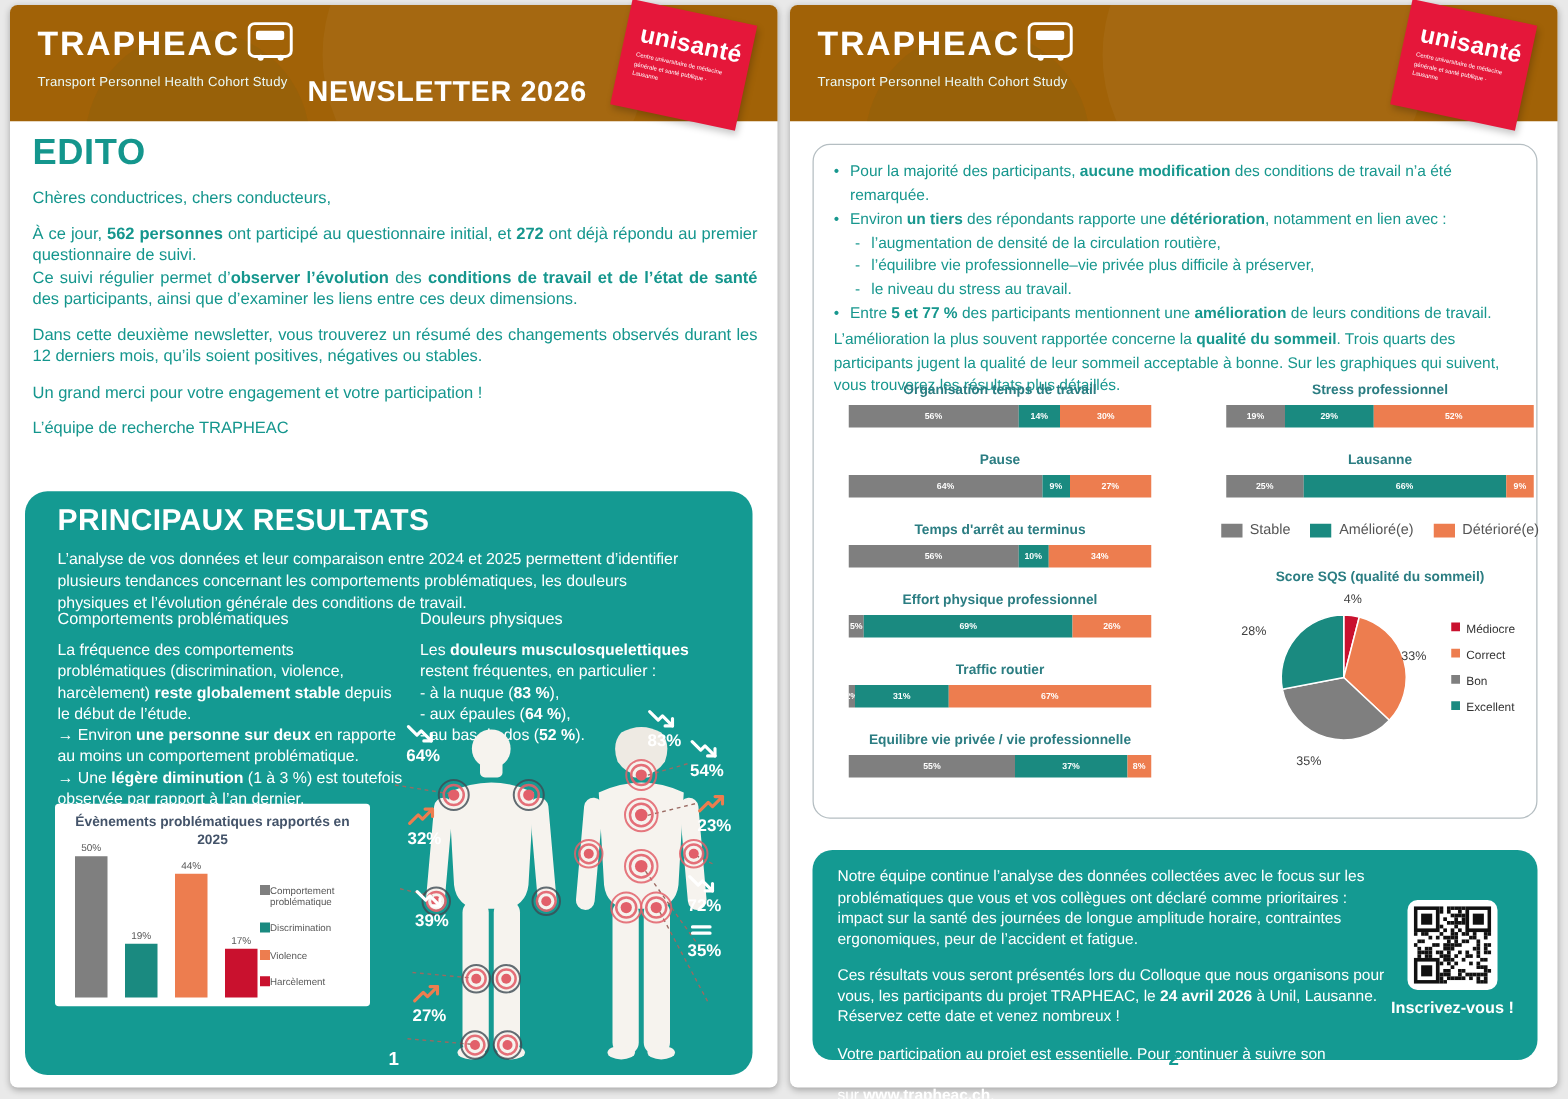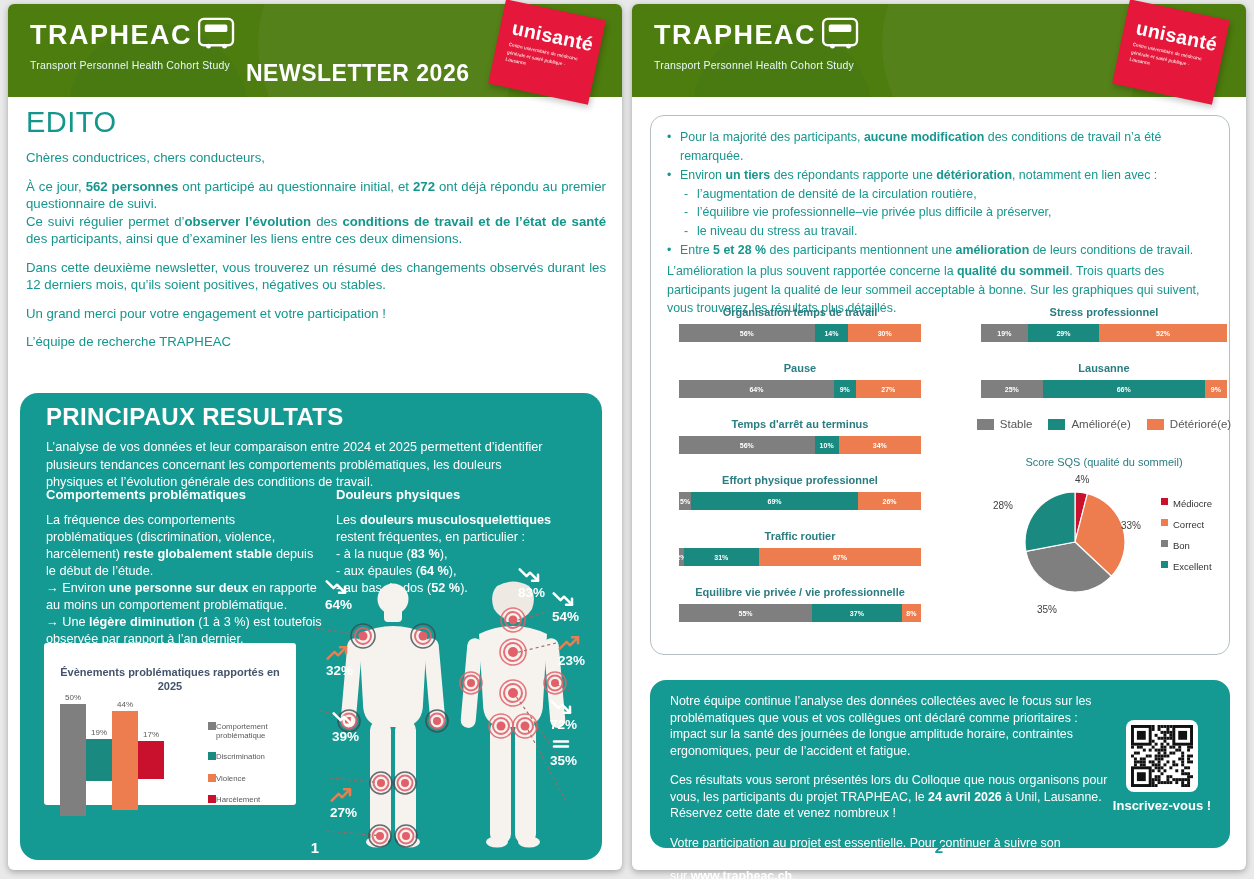--- a/index.html
+++ b/index.html
@@ -2,50 +2,50 @@
 <html><head>
 <meta charset="utf-8">
 <style>
   html,body{margin:0;padding:0}
   body{width:1254px;height:879px;background:#e9e9e9;font-family:"Liberation Sans",sans-serif;position:relative;overflow:hidden}
   .page{position:absolute;top:4px;width:614px;height:866px;background:#fff;border-radius:6px;box-shadow:0 2px 6px rgba(0,0,0,.3)}
   .p1{left:8px}.p2{left:632px}
   .b{font-weight:700}
 
   
-  .hdr{position:absolute;left:0;top:0;width:100%;height:93px;background:#4d7c0f;border-radius:6px 6px 0 0}
+  .hdr{position:absolute;left:0;top:0;width:100%;height:93px;background:#a16207;border-radius:6px 6px 0 0}
   .hdr-deco{position:absolute;inset:0;overflow:hidden;border-radius:6px 6px 0 0}
   .hdr-deco::before{content:"";position:absolute;left:250px;top:-90px;width:260px;height:260px;border-radius:50%;background:rgba(255,255,255,.045)}
   .hdr-deco::after{content:"";position:absolute;left:60px;top:20px;width:180px;height:180px;border-radius:50%;background:rgba(0,70,65,.05)}
   .brand{position:absolute;left:22px;top:13px;z-index:2}
   .brand-row{display:flex;align-items:center;gap:6px}
   .brand-name{font-size:27px;font-weight:800;color:#fff;letter-spacing:1.5px}
   .brand-sub{font-size:10.5px;color:#eafaf8;margin-top:6px;letter-spacing:.2px}
   .nl-title{position:absolute;left:238px;top:56px;font-size:23px;font-weight:800;color:#fff;letter-spacing:.5px;z-index:2}
   .uni{position:absolute;right:24px;top:5px;width:102px;height:86px;background:#e5173a;transform:rotate(12deg);box-shadow:2px 3px 6px rgba(0,0,0,.22);z-index:3}
   .uni-name{font-size:19.5px;font-weight:700;color:#fff;margin:15px 0 2px 12px;letter-spacing:.3px}
   .uni-sub{font-size:4.8px;color:#fff;margin-left:12px;width:80px;line-height:1.6}
 
   
   .edito{position:absolute;left:18px;top:102px;width:580px;color:#14968d}
-  .edito h1{font-size:29px;font-weight:400;margin:0 0 10px;letter-spacing:.5px}
+  .edito h1{font-size:29px;font-weight:700;margin:0 0 10px;letter-spacing:.5px}
   .edito .rp{font-size:13.2px;line-height:1.33;margin:0 0 11px;text-align:justify}
 
   .results{position:absolute;left:12px;top:389px;width:582px;height:467px;background:#149a92;border-radius:18px;color:#fff}
   .results h2{position:absolute;left:26px;top:10px;font-size:24px;font-weight:800;margin:0;letter-spacing:.3px}
   .results .intro{position:absolute;left:26px;top:46px;width:508px;font-size:12.7px;line-height:1.38;margin:0}
   .col{position:absolute;top:94px}
   .c1{left:26px;width:278px}.c2{left:316px;width:256px}
-  .col h3{font-size:13px;font-weight:700;margin:0 0 10px}
+  .col h3{font-size:13px;font-weight:400;margin:0 0 10px}
   .col .rp{font-size:12.7px;line-height:1.34;margin:0}
 
   .chart-card{position:absolute;left:24px;top:250px;width:252px;height:162px;background:#fff;border-radius:3px;color:#333}
-  .cc-title{font-size:11px;font-weight:700;color:#44546A;text-align:center;margin:23px 10px 2px;line-height:1.25}
+  .cc-title{font-size:11px;font-weight:700;color:#44546A;text-align:center;margin:9px 10px 2px;line-height:1.25}
   .cc-body{display:flex;padding:2px 4px 0 10px}
-  .bars{display:flex;align-items:center;gap:0;height:114px;flex:1;padding-left:6px}
+  .bars{display:flex;align-items:flex-end;gap:14px;height:114px;flex:1;padding-left:6px}
   .vwrap{display:flex;flex-direction:column;align-items:center;width:26px}
   .vlab{font-size:8px;color:#595959;margin-bottom:2px}
   .vbar{width:26px}
   .vlegend{width:84px;padding-top:24px}
   .vli{display:flex;gap:0;font-size:7.8px;color:#595959;margin-bottom:12px;line-height:1.2}
   .vsq{width:8px;height:8px;flex:none}
 
   .bodies{position:absolute;left:278px;top:180px}
   .figure circle,.figure rect,.figure path,.figure ellipse{fill:#f6f3ee}
   .hair{fill:#eeeae3 !important}
@@ -74,21 +74,21 @@
 
   #scol-l{position:absolute;left:28px;top:190px;width:242px}
   #scol-r{position:absolute;left:330px;top:190px;width:246px}
   .sblock{margin-bottom:20px}
   .stitle{font-size:11px;font-weight:700;color:#2b7d82;text-align:center;margin-bottom:6px}
   .sbar{display:flex;height:18px;width:100%}
   .sseg{display:flex;align-items:center;justify-content:center;color:#fff;font-size:7px;font-weight:700;overflow:hidden;white-space:nowrap}
   .sleg{display:flex;justify-content:center;gap:16px;margin-top:10px;font-size:11.5px;color:#555}
   .sleg .it{display:flex;align-items:center;gap:6px}
   .sleg .sq{width:17px;height:11px}
-  .pie-title{margin-top:26px;text-align:center;font-size:11px;font-weight:400;color:#2b7d82}
+  .pie-title{margin-top:26px;text-align:center;font-size:11px;font-weight:700;color:#2b7d82}
   .pie-block{position:relative;height:165px;margin-top:6px}
   #pie-svg{position:absolute;left:38px;top:12px}
   .ppct{position:absolute;font-size:10px;color:#404040}
   .pp0{left:94px;top:0}.pp1{left:140px;top:46px}.pp2{left:56px;top:130px}.pp3{left:12px;top:26px}
   #pleg{position:absolute;left:180px;top:24px}
   #pleg .it{display:flex;gap:5px;font-size:9.5px;color:#333;margin-bottom:10px;align-items:flex-start}
   #pleg .sq{width:7px;height:7px;flex:none}
 
   .footbox{position:absolute;left:18px;top:676px;width:580px;height:168px;background:#149a92;border-radius:16px;color:#fff}
   .ftext{position:absolute;left:20px;top:13px;width:438px}
@@ -396,21 +396,21 @@
         <div class="bl l2">
           <span class="mk">-</span>
           <span class="bt"><span>l’équilibre vie professionnelle–vie privée plus difficile à préserver,</span></span>
         </div>
         <div class="bl l2">
           <span class="mk">-</span>
           <span class="bt"><span>le niveau du stress au travail.</span></span>
         </div>
         <div class="bl">
           <span class="mk">•</span>
-          <span class="bt"><span>Entre </span><span class="b">5 et 28 %</span><span> des participants mentionnent une </span><span class="b">amélioration</span><span> de leurs conditions de travail.</span></span>
+          <span class="bt"><span>Entre </span><span class="b">5 et 77 %</span><span> des participants mentionnent une </span><span class="b">amélioration</span><span> de leurs conditions de travail.</span></span>
         </div>
       </div>
     <p class="closing"><span>L’amélioration la plus souvent rapportée concerne la </span><span class="b">qualité du sommeil</span><span>. Trois quarts des participants jugent la qualité de leur sommeil acceptable à bonne. Sur les graphiques qui suivent, vous trouverez les résultats plus détaillés.</span></p>
 
     <div id="scol-l">
         <div class="sblock">
           <div class="stitle">Organisation temps de travail</div>
           <div class="sbar">
             <div class="sseg" style="width: 56%; background: rgb(127, 127, 127);">56%</div>
             <div class="sseg" style="width: 14%; background: rgb(26, 138, 128);">14%</div>

